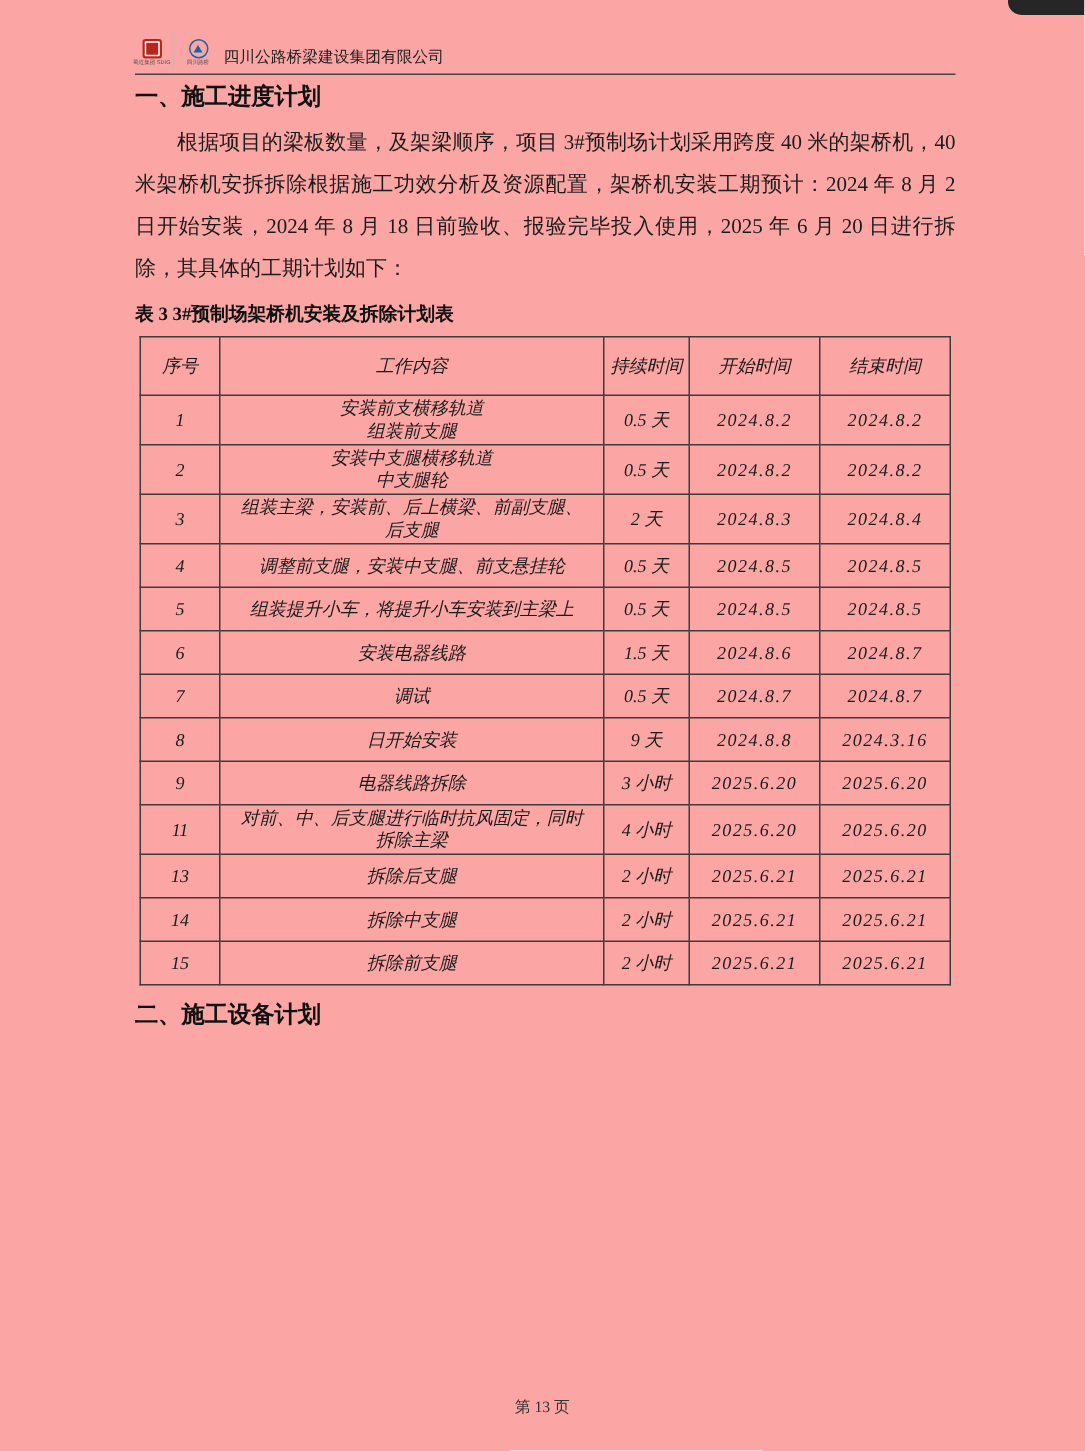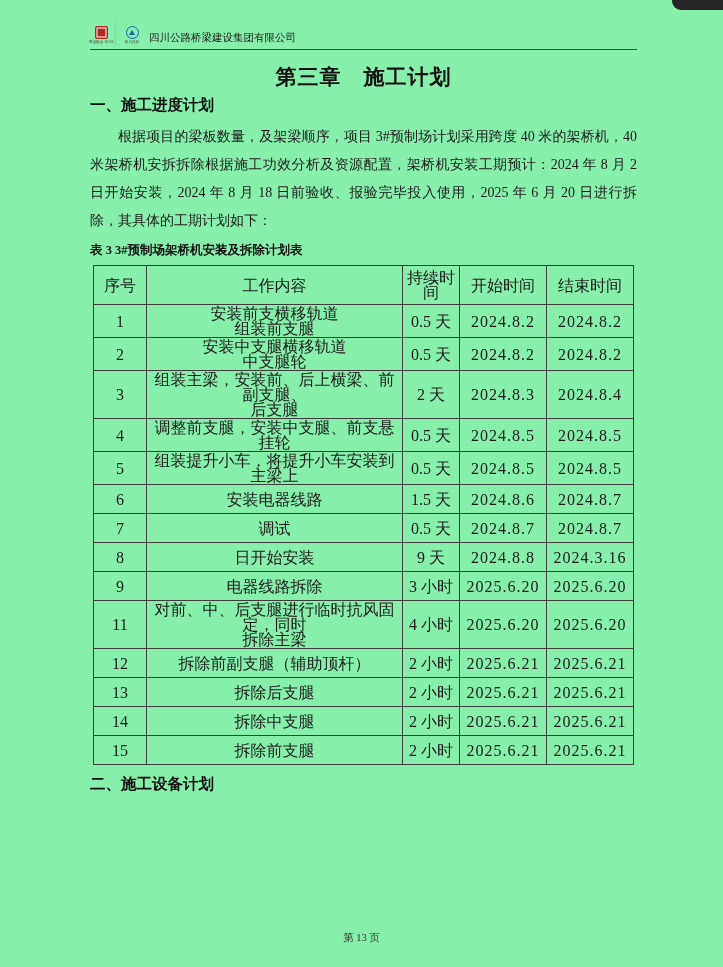--- a/index.html
+++ b/index.html
@@ -1,17 +1,17 @@
 <!DOCTYPE html>
 <html><head>
 <meta charset="utf-8">
 <style>
   html,body { margin:0; padding:0; background:#ffffff; }
   .page {
-    position:relative; width:723px; height:967px; background:#86efac;
+    position:relative; width:723px; height:967px; background:#fca5a5;
     overflow:hidden; color:#1d1d1d;
     font-family:"Liberation Serif","DejaVu Serif",serif;
   }
   .overlay-pill {
     position:absolute; top:0; right:0; width:51px; height:10px;
     background:#262626; border-radius:0 0 0 9px;
   }
   .content { margin:0 86px 0 90px; }
 
   
@@ -60,21 +60,21 @@
     margin:7px 0 0 0; font-size:14px; line-height:28px; text-align:justify;
     text-indent:2em; color:#1b1b1b;
   }
 
   
   .tbl-caption {
     margin-top:7px; text-align:left; font-size:12.5px; font-weight:bold; color:#111;
   }
   table.schedule {
     margin:6px auto 0 auto; width:540px; border-collapse:collapse;
-    table-layout:fixed; font-size:16px; color:#1b1b1b;
+    table-layout:fixed; font-size:12px; color:#1b1b1b;font-style:italic;
   }
   table.schedule th, table.schedule td {
     border:1px solid #3c3c3c; text-align:center; vertical-align:middle;
     padding:1px 3px; line-height:15px; font-weight:normal;
     overflow:hidden;
   }
   table.schedule th { height:36px; }
   table.schedule td { height:26px; }
   th.th-duration { padding:1px 9px; }
   td.date { letter-spacing:1px; white-space:nowrap;margin-top:32px; }
@@ -103,21 +103,20 @@
         <div class="logo-sep"></div>
         <div class="logo-block">
           <div class="logo-blue"></div>
           <div class="logo-caption">四川路桥</div>
         </div>
       </div>
       <div class="header-company">四川公路桥梁建设集团有限公司</div>
       <div class="header-spacer"></div>
     </div>
 
-    <div class="chapter-title">第三章　施工计划</div>
 
     <div class="section-heading">一、施工进度计划</div>
 
     <p class="intro">根据项目的梁板数量，及架梁顺序，项目 3#预制场计划采用跨度 40 米的架桥机，40 米架桥机安拆拆除根据施工功效分析及资源配置，架桥机安装工期预计：2024 年 8 月 2 日开始安装，2024 年 8 月 18 日前验收、报验完毕投入使用，2025 年 6 月 20 日进行拆除，其具体的工期计划如下：</p>
 
     <div class="tbl-caption">表 3 3#预制场架桥机安装及拆除计划表</div>
 
     <table class="schedule">
       <colgroup>
         <col style="width:53px">
@@ -200,27 +199,20 @@
             <td class="date">2025.6.20</td>
           </tr>
           <tr>
             <td>11</td>
             <td>对前、中、后支腿进行临时抗风固定，同时<br>拆除主梁</td>
             <td>4 小时</td>
             <td class="date">2025.6.20</td>
             <td class="date">2025.6.20</td>
           </tr>
           <tr>
-            <td>12</td>
-            <td>拆除前副支腿（辅助顶杆）</td>
-            <td>2 小时</td>
-            <td class="date">2025.6.21</td>
-            <td class="date">2025.6.21</td>
-          </tr>
-          <tr>
             <td>13</td>
             <td>拆除后支腿</td>
             <td>2 小时</td>
             <td class="date">2025.6.21</td>
             <td class="date">2025.6.21</td>
           </tr>
           <tr>
             <td>14</td>
             <td>拆除中支腿</td>
             <td>2 小时</td>

